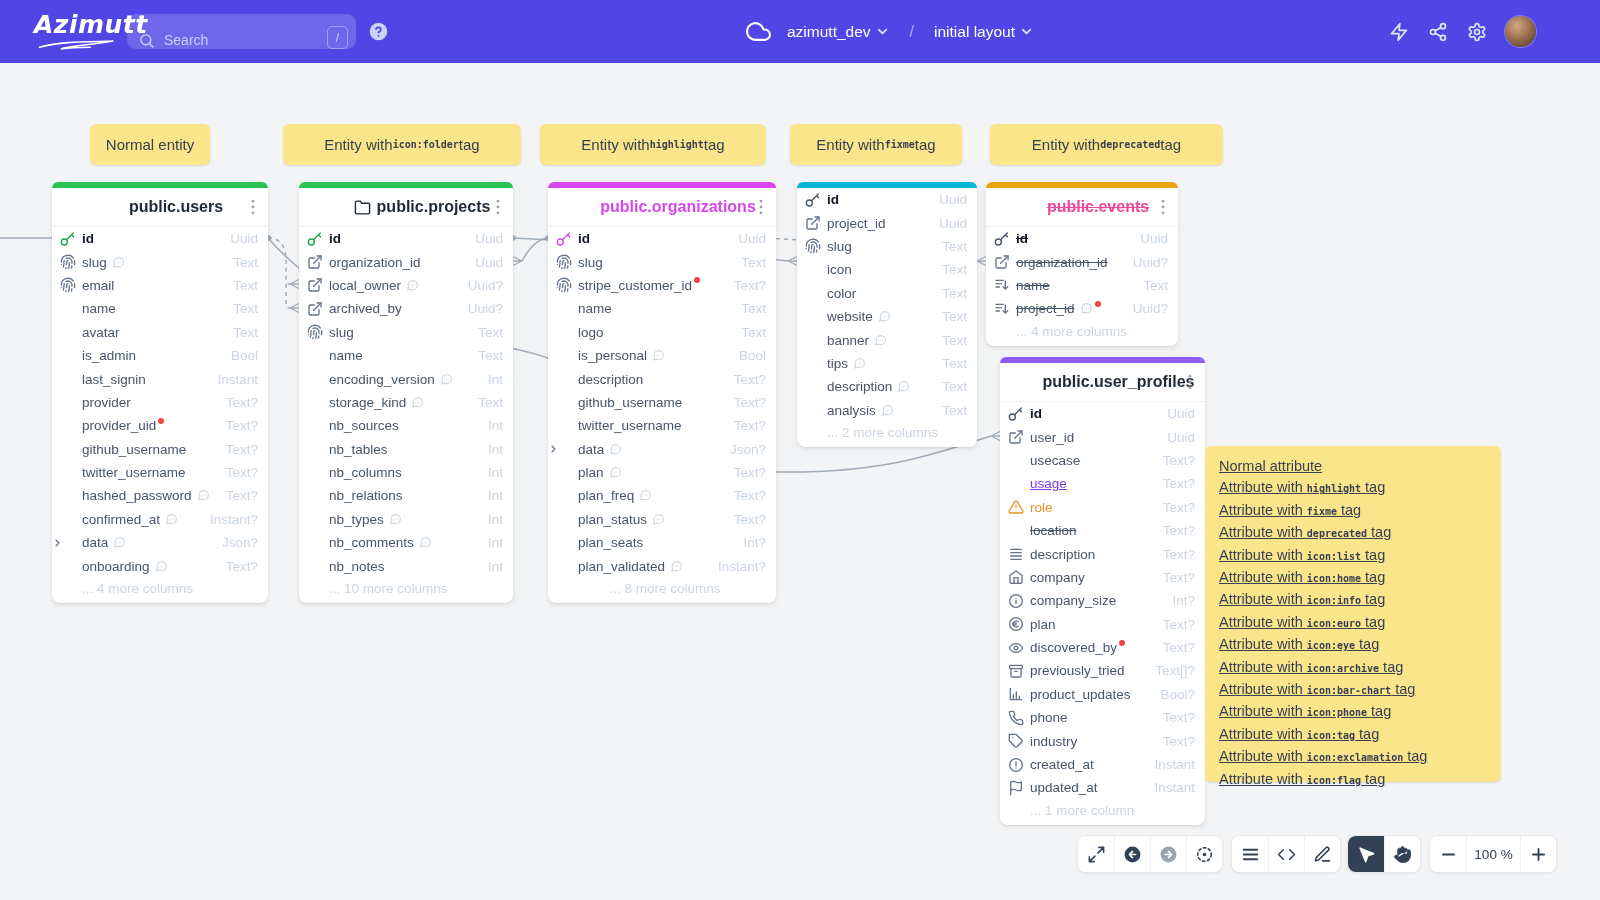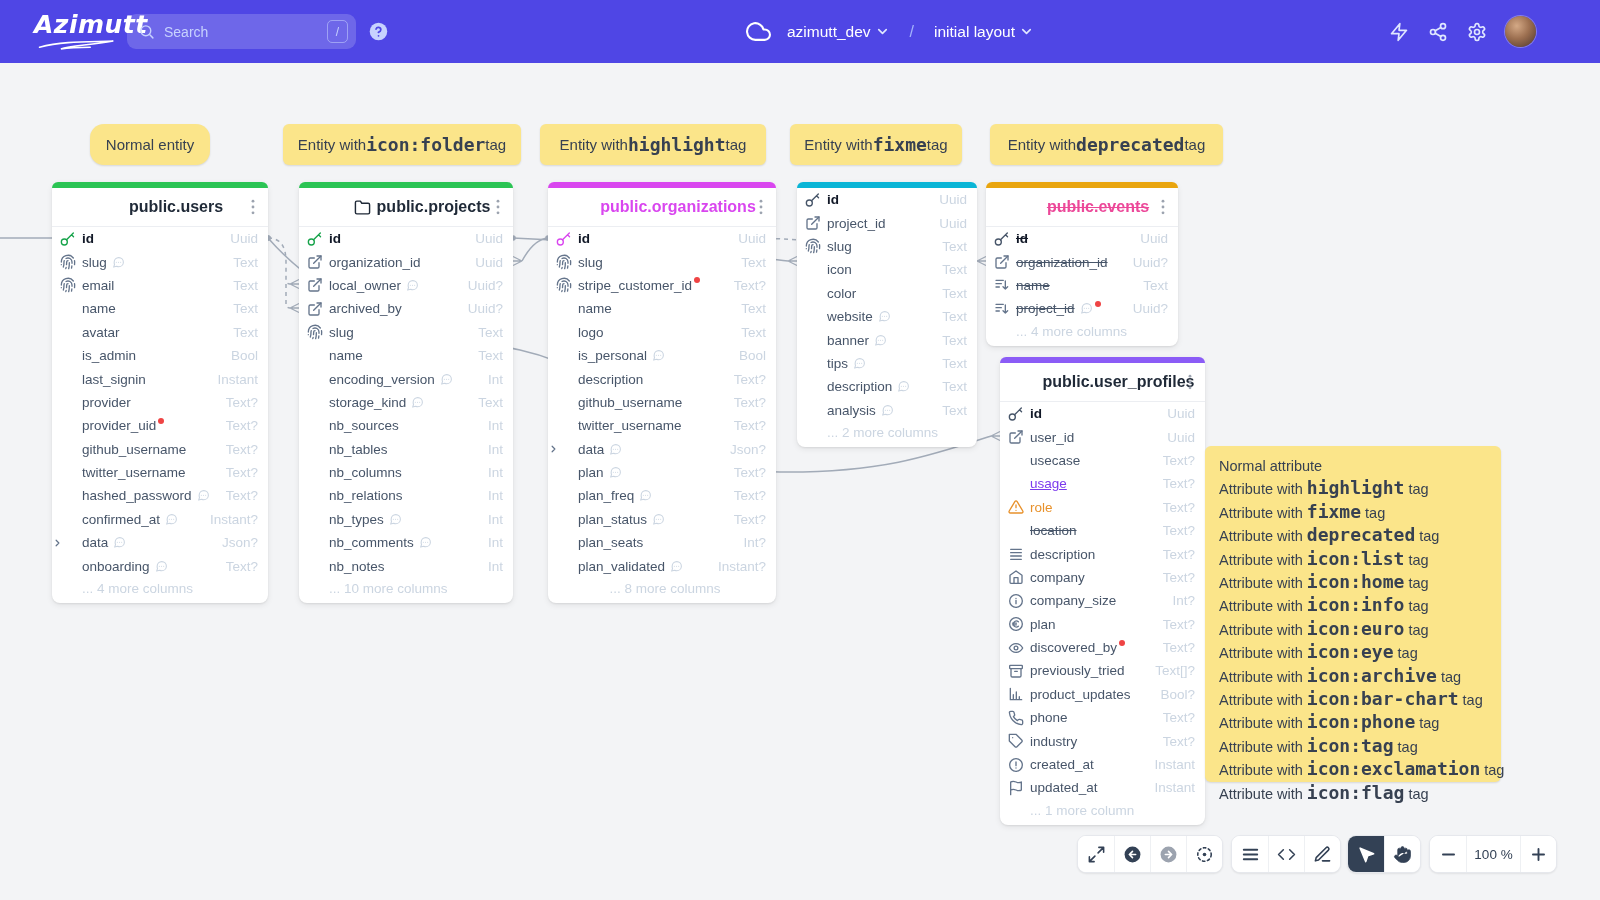--- a/index.html
+++ b/index.html
@@ -1,41 +1,41 @@
 <!DOCTYPE html>
 <html><head>
 <meta charset="utf-8">
 <style>
   html,body{margin:0;padding:0;background:#e5e7eb;font-family:"Liberation Sans",sans-serif;}
   .stage{position:relative;width:1600px;height:900px;background:#f3f4f6;overflow:hidden;}
   
   .topbar{position:absolute;top:0;left:0;width:1600px;height:63px;background:#4f46e5;color:#fff;z-index:10;}
   .logo{position:absolute;left:34px;top:10px;font-family:"DejaVu Sans",sans-serif;font-style:italic;font-weight:800;font-size:25px;letter-spacing:.5px;}
   .logo svg{position:absolute;left:2px;top:29px;}
-  .search{position:absolute;left:127px;top:14px;width:229px;height:35px;background:rgba(255,255,255,.18);border-radius:9px;display:flex;align-items:center;padding:16px 8px;box-sizing:border-box;color:#c7d2fe;}
+  .search{position:absolute;left:127px;top:14px;width:229px;height:35px;background:rgba(255,255,255,.18);border-radius:9px;display:flex;align-items:flex-end;padding:0 8px;box-sizing:border-box;color:#c7d2fe;}
   .search .sic{width:17px;height:17px;display:flex;margin:0 7px 0 3px;}
   .search input{flex:1;background:transparent;border:none;outline:none;color:#fff;font-size:14px;font-family:inherit;min-width:0;}
   .search input::placeholder{color:#c7d2fe;}
   .slash{border:1px solid rgba(199,210,254,.55);border-radius:5px;width:19px;height:21px;display:flex;align-items:center;justify-content:center;font-size:12px;color:#c7d2fe;}
   .help{position:absolute;left:368px;top:21px;width:21px;height:21px;color:#c7d2fe;cursor:pointer;}
   .crumbs{position:absolute;left:746px;top:0;height:63px;display:flex;align-items:center;gap:16px;font-size:15.5px;}
   .crumbs .cic{width:25px;height:25px;display:flex;color:#fff;}
   .crumbs .cv{width:15px;height:15px;display:flex;color:#e0e7ff;margin-left:-2px;}
   .crumbs .sep{color:#a5b4fc;font-size:16px;margin:0 4px;}
   .crumbs button{background:none;border:none;color:#fff;font-size:15.5px;font-family:inherit;display:flex;align-items:center;gap:6px;cursor:pointer;padding:0;}
   .ricons{position:absolute;right:113px;top:0;height:63px;display:flex;align-items:center;gap:19px;}
   .ricons .ti{width:20px;height:20px;display:flex;color:#e0e7ff;cursor:pointer;background:none;border:none;padding:0;}
   .avatar{position:absolute;right:64px;top:16px;width:31px;height:31px;border-radius:50%;background:radial-gradient(circle at 38% 32%,#d4a986 0%,#9c6f50 45%,#4a342a 100%);box-shadow:0 0 0 1px rgba(255,255,255,.3);cursor:pointer;}
   
   #relations{position:absolute;left:0;top:0;z-index:1;pointer-events:none;}
   #notes-layer .note,.attr-note{position:absolute;z-index:2;background:#fbe58a;border-radius:6px;box-shadow:0 1px 2px rgba(0,0,0,.12);color:#374151;}
   #notes-layer .note{height:41px;display:flex;align-items:center;justify-content:center;font-size:15px;white-space:nowrap;padding:0 10px;box-sizing:border-box;cursor:grab;}
-  code{font-family:"DejaVu Sans Mono",monospace;font-weight:700;font-size:18px;}
+  code{font-family:"DejaVu Sans Mono",monospace;font-weight:700;font-size:10px;}
   .attr-note{z-index:3;padding:10px 0 0 14px;box-sizing:border-box;font-size:14.5px;cursor:grab;}
-  .attr-note .ln{line-height:21.4px;white-space:nowrap;}
+  .attr-note .ln{line-height:21.4px;white-space:nowrap;text-decoration:underline;}
   
   .card{position:absolute;z-index:2;background:#fff;border-radius:8px;box-shadow:0 1px 2px rgba(0,0,0,.07),0 2px 6px rgba(0,0,0,.08);padding-bottom:7px;cursor:grab;}
   .card .bar{height:6px;border-radius:8px 8px 0 0;}
   .card .hd{position:relative;height:38px;display:flex;align-items:center;justify-content:center;border-bottom:1px solid #eceef2;}
   .card .ttl{font-size:16px;font-weight:700;color:#1f2937;display:flex;align-items:center;gap:6px;white-space:nowrap;margin-left:32px;}
   .card .tic{width:17px;height:17px;display:flex;}
   .card .kebab{position:absolute;right:5px;top:9px;width:20px;height:20px;color:#9ca3af;cursor:pointer;}
   .row{position:relative;display:flex;align-items:center;height:23.4px;padding:0 10px 0 8px;font-size:13.5px;cursor:pointer;}
   .row .chv{position:absolute;left:0;top:50%;transform:translateY(-50%);width:11px;height:11px;color:#64748b;display:flex;}
   .row .ric{width:16px;height:16px;margin-right:6px;display:flex;color:#64748b;flex:none;}
@@ -148,21 +148,21 @@
           <svg viewBox="0 0 24 24" width="100%" height="100%" fill="none" stroke="currentColor" stroke-width="2" stroke-linecap="round" stroke-linejoin="round">
             <path d="M12.22 2h-.44a2 2 0 0 0-2 2v.18a2 2 0 0 1-1 1.73l-.43.25a2 2 0 0 1-2 0l-.15-.08a2 2 0 0 0-2.73.73l-.22.38a2 2 0 0 0 .73 2.73l.15.1a2 2 0 0 1 1 1.72v.51a2 2 0 0 1-1 1.74l-.15.09a2 2 0 0 0-.73 2.73l.22.38a2 2 0 0 0 2.73.73l.15-.08a2 2 0 0 1 2 0l.43.25a2 2 0 0 1 1 1.73V20a2 2 0 0 0 2 2h.44a2 2 0 0 0 2-2v-.18a2 2 0 0 1 1-1.73l.43-.25a2 2 0 0 1 2 0l.15.08a2 2 0 0 0 2.73-.73l.22-.39a2 2 0 0 0-.73-2.73l-.15-.08a2 2 0 0 1-1-1.74v-.5a2 2 0 0 1 1-1.74l.15-.09a2 2 0 0 0 .73-2.73l-.22-.38a2 2 0 0 0-2.73-.73l-.15.08a2 2 0 0 1-2 0l-.43-.25a2 2 0 0 1-1-1.73V4a2 2 0 0 0-2-2z"></path>
             <circle cx="12" cy="12" r="3"></circle>
           </svg>
         </button>
     </div>
     <div class="avatar"></div>
   </div>
 
   <div id="notes-layer">
-      <div class="note" style="left: 90px; top: 124px; width: 120px; border-radius: 14px;">
+      <div class="note" style="left: 90px; top: 124px; width: 120px;">
         <span>Normal entity</span>
       </div>
       <div class="note" style="left: 283px; top: 124px; width: 238px;">
         <span>Entity with </span>
         <code>icon:folder</code>
         <span> tag</span>
       </div>
       <div class="note" style="left: 540px; top: 124px; width: 226px;">
         <span>Entity with </span>
         <code>highlight</code>

